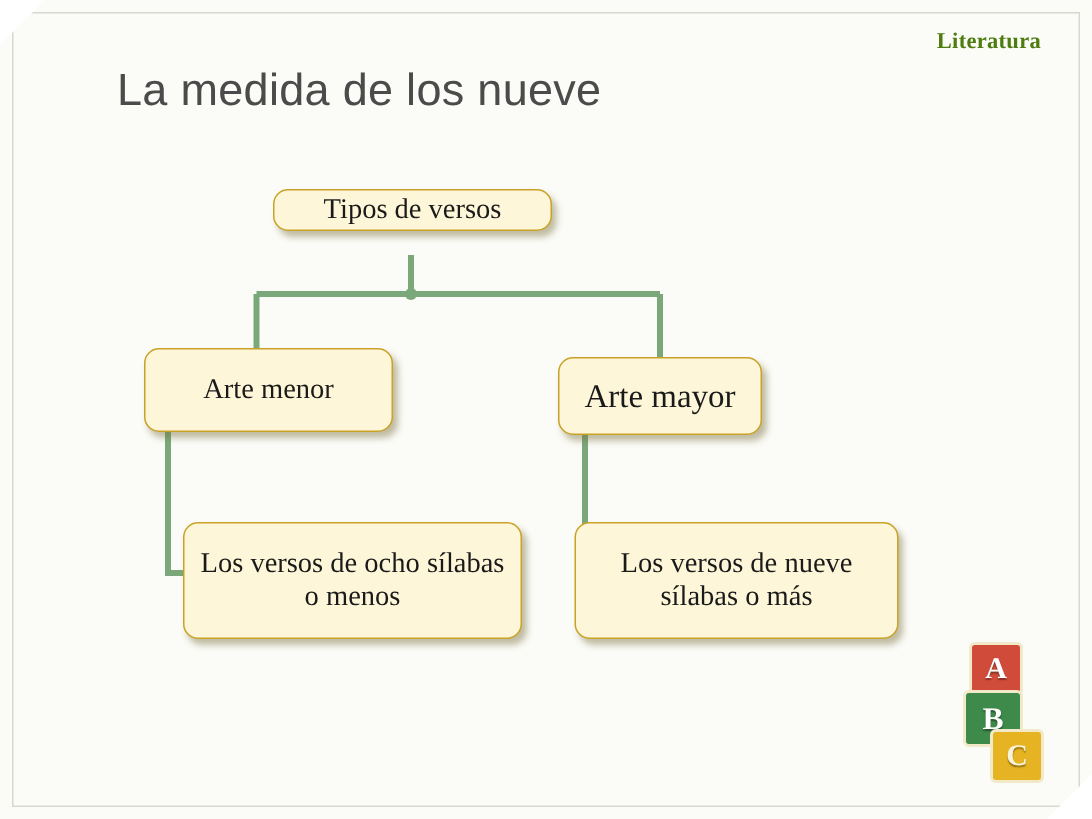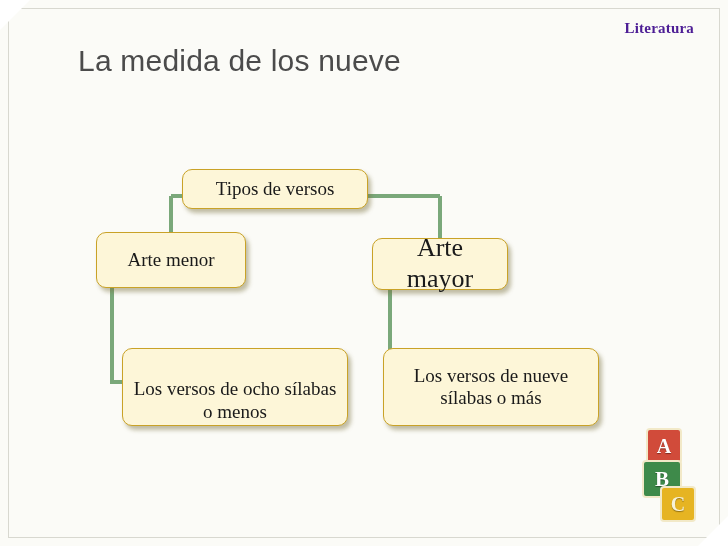--- a/index.html
+++ b/index.html
@@ -45,21 +45,21 @@
     background: #ffffff;
     clip-path: polygon(30px 0, 30px 30px, 0 30px);
   }
   .header-label {
     position: absolute;
     right: 34px;
     top: 20px;
     font-family: "Liberation Serif", serif;
     font-weight: bold;
     font-size: 15px;
-    color: #4c1d95;
+    color: #4d7c0f;
     letter-spacing: 0.2px;
   }
   .title {
     position: absolute;
     left: 78px;
     top: 44px;
     font-family: "Liberation Sans", sans-serif;
     font-size: 30px;
     color: #4b4b4b;
     font-weight: normal;
@@ -92,45 +92,43 @@
     text-align: center;
     font-family: "Liberation Serif", serif;
     color: #1a1a1a;
     line-height: 1.18;
     padding: 2px 8px;
   }
   .node-top {
     left: 182px;
     top: 126px;
     width: 186px;
-    height: 40px;
-    font-size: 19px;
-    margin-top: 43px;
+    height: 28px;
+    font-size: 19px;
   }
   .node-menor {
     left: 96px;
     top: 232px;
-    width: 150px;
+    width: 166px;
     height: 56px;
     font-size: 19px;
   }
   .node-mayor {
     left: 372px;
     top: 238px;
     width: 136px;
     height: 52px;
-    font-size: 26px;
+    font-size: 22px;
   }
   .node-ocho {
     left: 122px;
     top: 348px;
     width: 226px;
     height: 78px;
     font-size: 19px;
-    align-items: flex-end;
   }
   .node-nueve {
     left: 383px;
     top: 348px;
     width: 216px;
     height: 78px;
     font-size: 19px;
   }
   .blocks {
     position: absolute;

